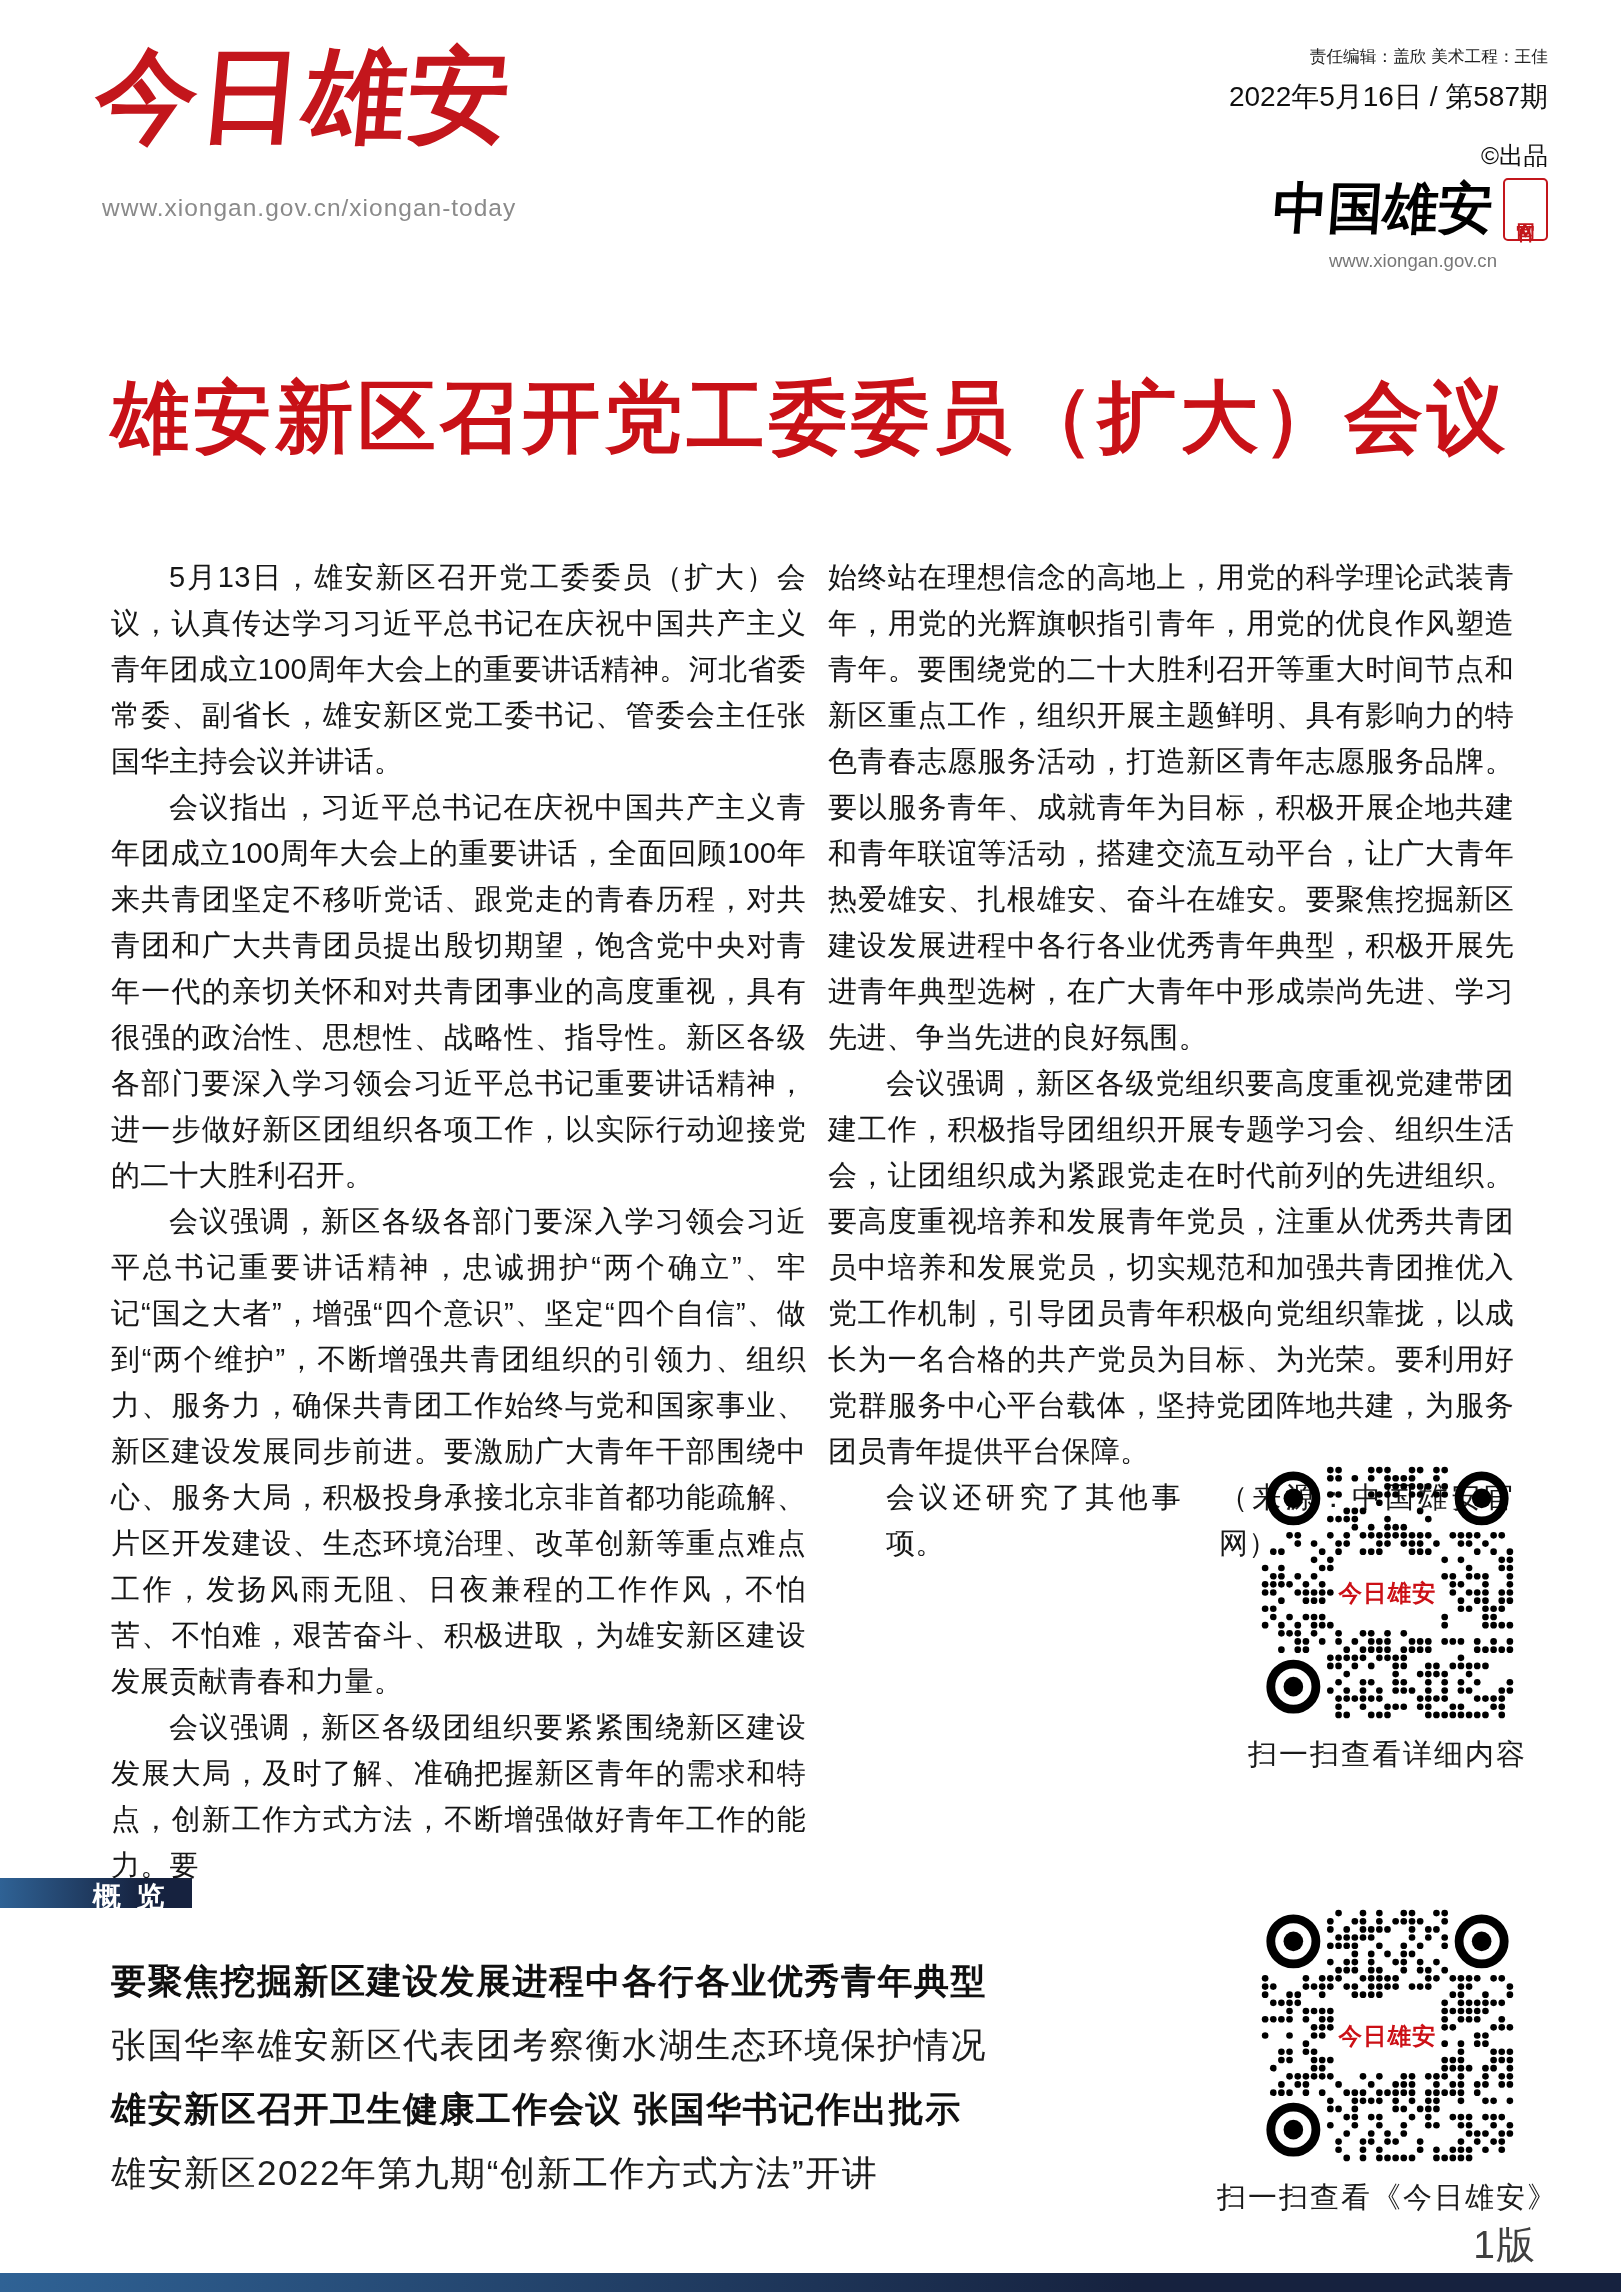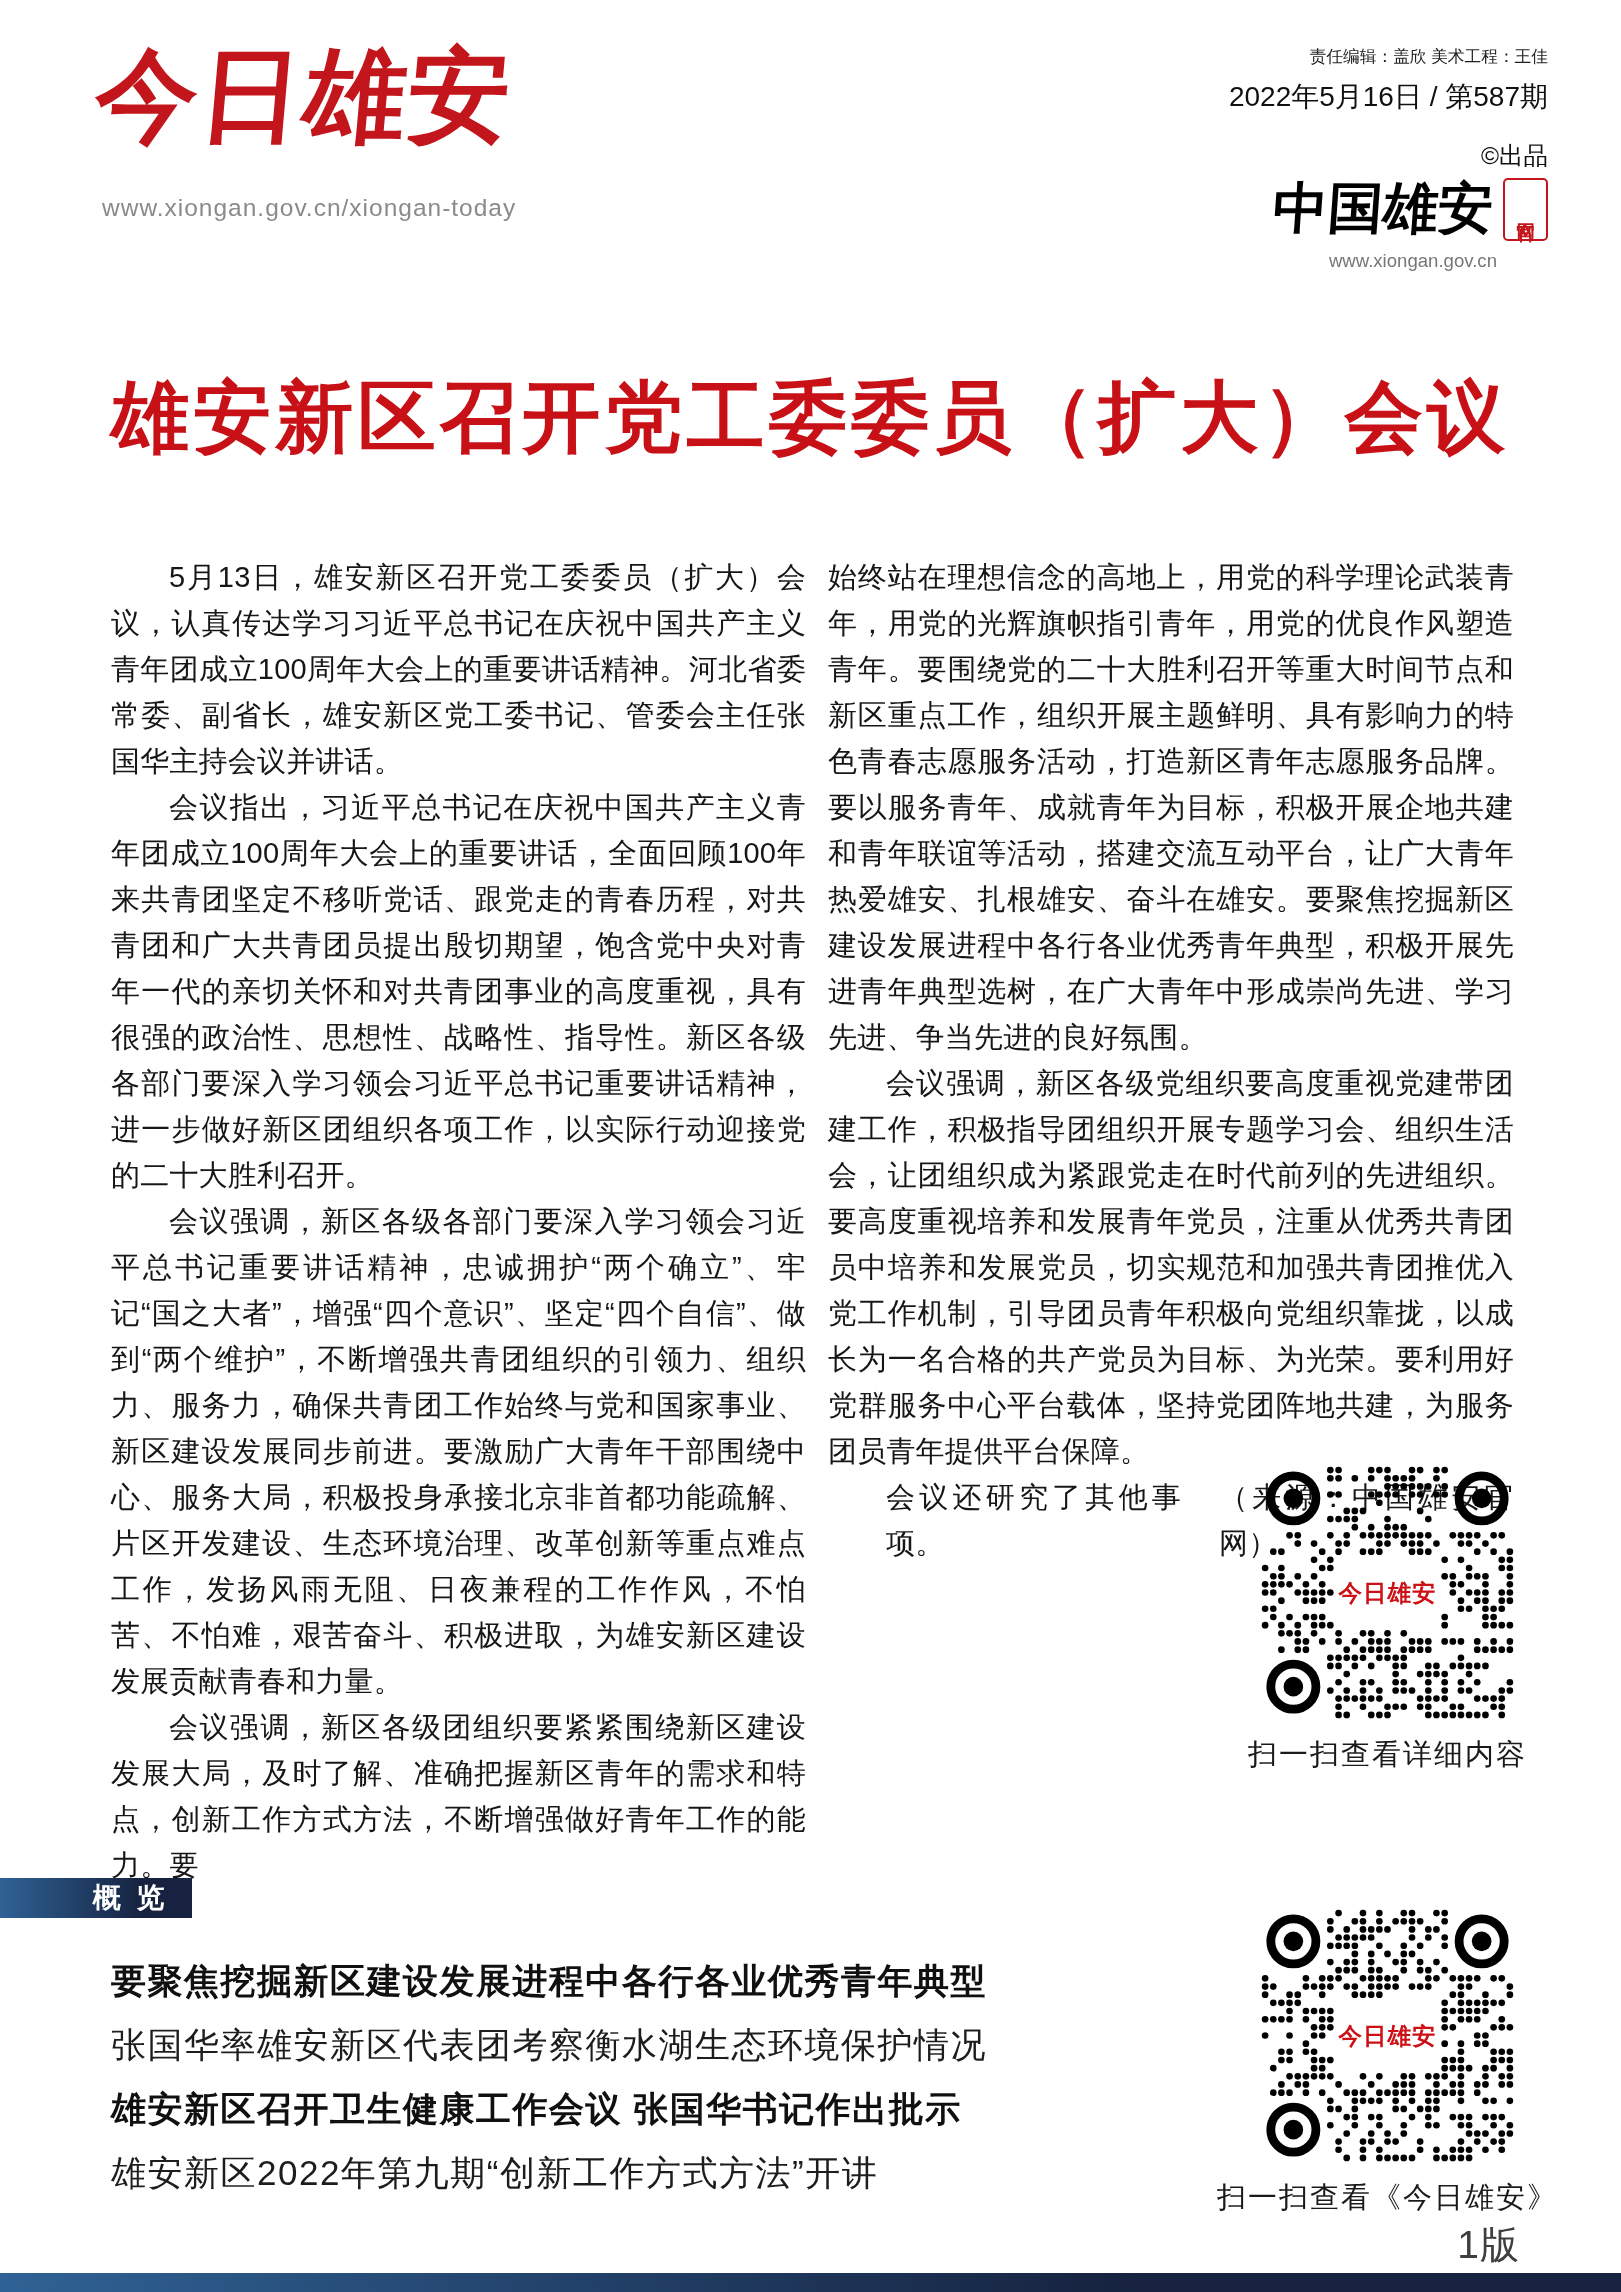--- a/index.html
+++ b/index.html
@@ -66,32 +66,32 @@
     text-align:center;font-family:"DejaVu Serif","Liberation Serif",serif;
     font-size:23.5px;font-weight:700;color:#cc1016;letter-spacing:1px;white-space:nowrap;
   }
   .qr-caption{
     position:relative;left:50%;transform:translateX(-50%);
     width:max-content;margin-top:15.7px;
     font-size:29px;color:#1a1a1a;letter-spacing:2px;white-space:nowrap;
   }
   
   .overview-bar{
-    position:absolute;left:0;top:1878px;width:192px;height:40px;
+    position:absolute;left:0;top:1878px;width:192px;height:30px;
     background:linear-gradient(90deg,#2f6295 0%,#16223f 75%);
-    color:#fff;display:flex;align-items:center;justify-content:flex-end;
+    color:#fff;display:flex;justify-content:flex-end;
     font-size:28px;font-weight:700;letter-spacing:15.7px;padding-right:11.8px;
     box-sizing:border-box;
     font-family:Liberation Mono, monospace;
   }
   .headlines{position:absolute;left:111px;top:1963px;width:1068px;}
   .headline-item{font-size:35px;color:#101010;line-height:36px;margin-bottom:28px;letter-spacing:1.5px;white-space:nowrap;}
   .hl-bold{font-weight:700;}
   .hl-normal{font-weight:400;color:#1d1d1d;}
-  .page-num{position:absolute;right:101px;top:2218px;font-size:39px;color:#3f3f3f;letter-spacing:1px;}
+  .page-num{position:absolute;right:85px;top:2218px;font-size:39px;color:#3f3f3f;letter-spacing:1px;}
   .bottom-bar{
     position:absolute;left:0;bottom:0;width:100%;height:19.6px;
     background:linear-gradient(90deg,#2f6295 0%,#16223f 70%);
   }
 </style>
 </head>
 <body>
 
 <div class="page">
 

